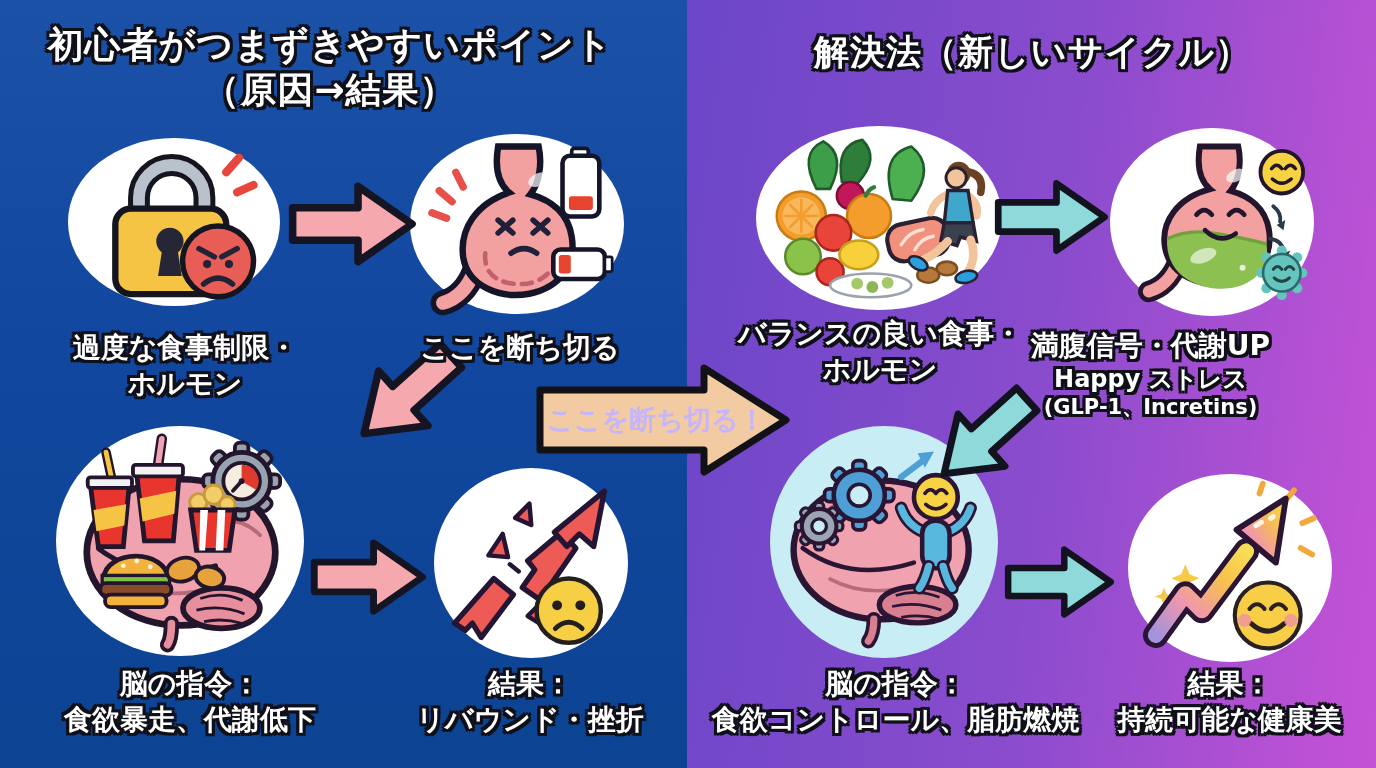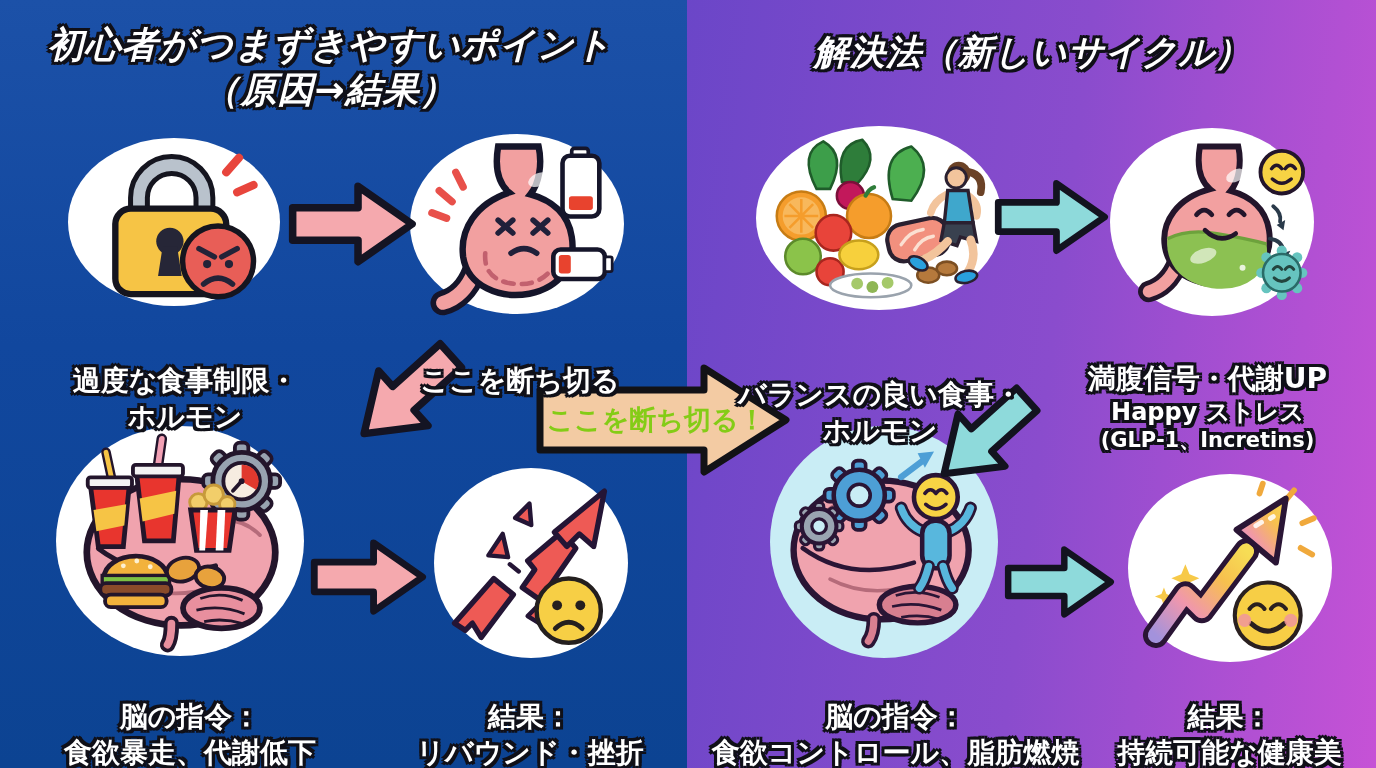--- a/index.html
+++ b/index.html
@@ -2,25 +2,25 @@
 <html><head>
 <meta charset="utf-8">
 <style>
   html,body{margin:0;padding:0;}
   body{font-family:"DejaVu Sans","Liberation Sans",sans-serif;}
   #stage{position:relative;width:1376px;height:768px;overflow:hidden;background:#11479e;}
   .panel{position:absolute;top:0;height:768px;}
   #panel-left{left:0;width:687px;background:linear-gradient(180deg,#1c51a8 0%,#11479e 45%,#0c4392 100%);}
   #panel-right{left:687px;width:689px;background:linear-gradient(97deg,#6b46c8 0%,#8a4ccd 52%,#c652d6 100%);}
   .abs{position:absolute;}
-  .title{position:absolute;text-align:center;color:#fff;font-weight:800;letter-spacing:1px;font-style:italic;}
+  .title{position:absolute;text-align:center;color:#fff;font-weight:800;letter-spacing:1px;}
   .title-left{left:25px;top:22px;width:610px;font-size:36px;line-height:45px;}
   .title-right{left:735px;top:30px;width:595px;font-size:35px;line-height:44px;}
   .outline{text-shadow:-3px -3px 0 #101018,0 -3px 0 #101018,3px -3px 0 #101018,-3px 0 0 #101018,3px 0 0 #101018,-3px 3px 0 #101018,0 3px 0 #101018,3px 3px 0 #101018;}
-  .lbl{position:absolute;text-align:center;color:#fff;font-weight:800;font-size:28px;line-height:36px;margin-top:33px;}
+  .lbl{position:absolute;text-align:center;color:#fff;font-weight:800;font-size:28px;line-height:36px;}
   .lbl .sub2{font-size:24px;line-height:30px;}
   .lbl .sub3{font-size:21px;line-height:27px;}
   .circle{position:absolute;background:#ffffff;border-radius:50%;display:flex;align-items:center;justify-content:center;}
   .circle svg{width:92%;height:92%;overflow:visible;}
   .c-l1{left:68px;top:138px;width:212px;height:168px;}
   .c-l2{left:410px;top:134px;width:214px;height:180px;}
   .c-l3{left:56px;top:426px;width:248px;height:230px;}
   .c-l4{left:434px;top:468px;width:194px;height:190px;}
   .c-r1{left:756px;top:126px;width:246px;height:184px;}
   .c-r2{left:1110px;top:128px;width:204px;height:188px;}
@@ -29,21 +29,21 @@
   .arrow-svg{position:absolute;overflow:visible;}
   .a-l1{left:288px;top:180px;width:130px;height:88px;}
   .a-l2{left:322px;top:352px;width:170px;height:86px;transform:rotate(138deg);}
   .a-l3{left:312px;top:536px;width:114px;height:82px;}
   .a-r1{left:996px;top:174px;width:112px;height:86px;}
   .a-r2{left:905px;top:396px;width:160px;height:82px;transform:rotate(138deg);}
   .a-r3{left:1006px;top:542px;width:108px;height:80px;}
   .arrow-pink{fill:#f5a9ae;stroke:#141423;}
   .arrow-teal{fill:#8edadb;stroke:#13131f;}
   .banner-shape{left:534px;top:360px;width:260px;height:120px;}
-  .banner-label{position:absolute;left:546px;top:403px;width:220px;text-align:center;font-size:27px;line-height:34px;font-weight:800;color:#84cc16;}
+  .banner-label{position:absolute;left:546px;top:403px;width:220px;text-align:center;font-size:27px;line-height:34px;font-weight:800;color:#c4b5fd;}
 </style>
 </head>
 <body>
 
 <div id="stage">
 
   <div id="panel-left" class="panel"></div>
   <div id="panel-right" class="panel"></div>
 
   <div class="title title-left outline">
@@ -360,25 +360,25 @@
     <div>ここを断ち切る</div>
   </div>
   <div class="lbl outline" style="left:5px;top:666px;width:370px;">
     <div>脳の指令：</div>
     <div>食欲暴走、代謝低下</div>
   </div>
   <div class="lbl outline" style="left:375px;top:666px;width:310px;">
     <div>結果：</div>
     <div>リバウンド・挫折</div>
   </div>
-  <div class="lbl outline" style="left:710px;top:344px;width:340px;">
+  <div class="lbl outline" style="left:710px;top:316px;width:340px;">
     <div>バランスの良い食事・</div>
     <div>ホルモン</div>
   </div>
-  <div class="lbl outline" style="left:1045px;top:328px;width:325px;">
+  <div class="lbl outline" style="left:988px;top:328px;width:325px;">
     <div>満腹信号・代謝UP</div>
     <div class="sub2">Happy ストレス</div>
     <div class="sub3">(GLP-1、Incretins)</div>
   </div>
   <div class="lbl outline" style="left:698px;top:666px;width:395px;">
     <div>脳の指令：</div>
     <div>食欲コントロール、脂肪燃焼</div>
   </div>
   <div class="lbl outline" style="left:1082px;top:666px;width:295px;">
     <div>結果：</div>

